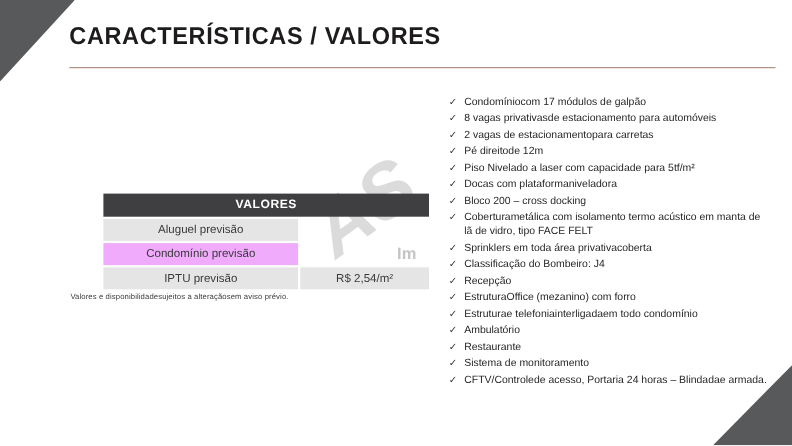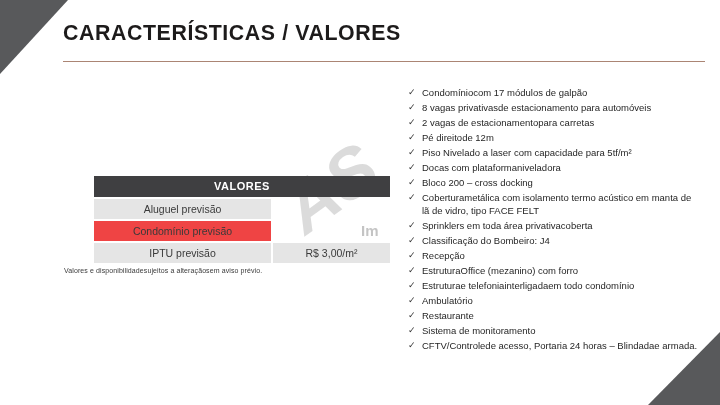--- a/index.html
+++ b/index.html
@@ -39,21 +39,21 @@
   }
   .vt-row{display:flex;margin-top:2px;height:20px;}
   .vt-label{
     width:177px;margin-right:2px;text-align:center;line-height:20px;
     font-size:10.5px;color:#3a3a3a;
   }
   .vt-value{
     flex:1;text-align:center;line-height:20px;font-size:10.5px;color:#3a3a3a;
   }
   .vt-row.dark .vt-label,.vt-row.dark .vt-value{background:#e5e5e5;}
-  .vt-row.light .vt-label,.vt-row.light .vt-value{background:#ef4444;}
+  .vt-row.light .vt-label,.vt-row.light .vt-value{background:#f0abfc;}
 
   .table-note{
     position:absolute;left:64px;top:267px;margin:0;
     font-size:7px;color:#3a3a3a;letter-spacing:.1px;
   }
 
   
   .wm1{
     position:absolute;left:282px;top:148px;
     font-size:70px;font-weight:bold;font-style:italic;
@@ -96,21 +96,21 @@
     <div class="vt-header">VALORES</div>
 
     <div class="vt-row dark">
       <div class="vt-label">Aluguel previsão</div>
     </div>
     <div class="vt-row light">
       <div class="vt-label">Condomínio previsão</div>
     </div>
     <div class="vt-row dark">
       <div class="vt-label">IPTU previsão</div>
-      <div class="vt-value">R$ 3,00/m²</div>
+      <div class="vt-value">R$ 2,54/m²</div>
     </div>
   </div>
 
   <p class="table-note">Valores e disponibilidadesujeitos a alteraçãosem aviso prévio.</p>
 
   <ul class="features">
     <li class="feat">
         <span class="chk">✓</span>
         <span class="ftxt">Condomíniocom 17 módulos de galpão</span>
       </li>

